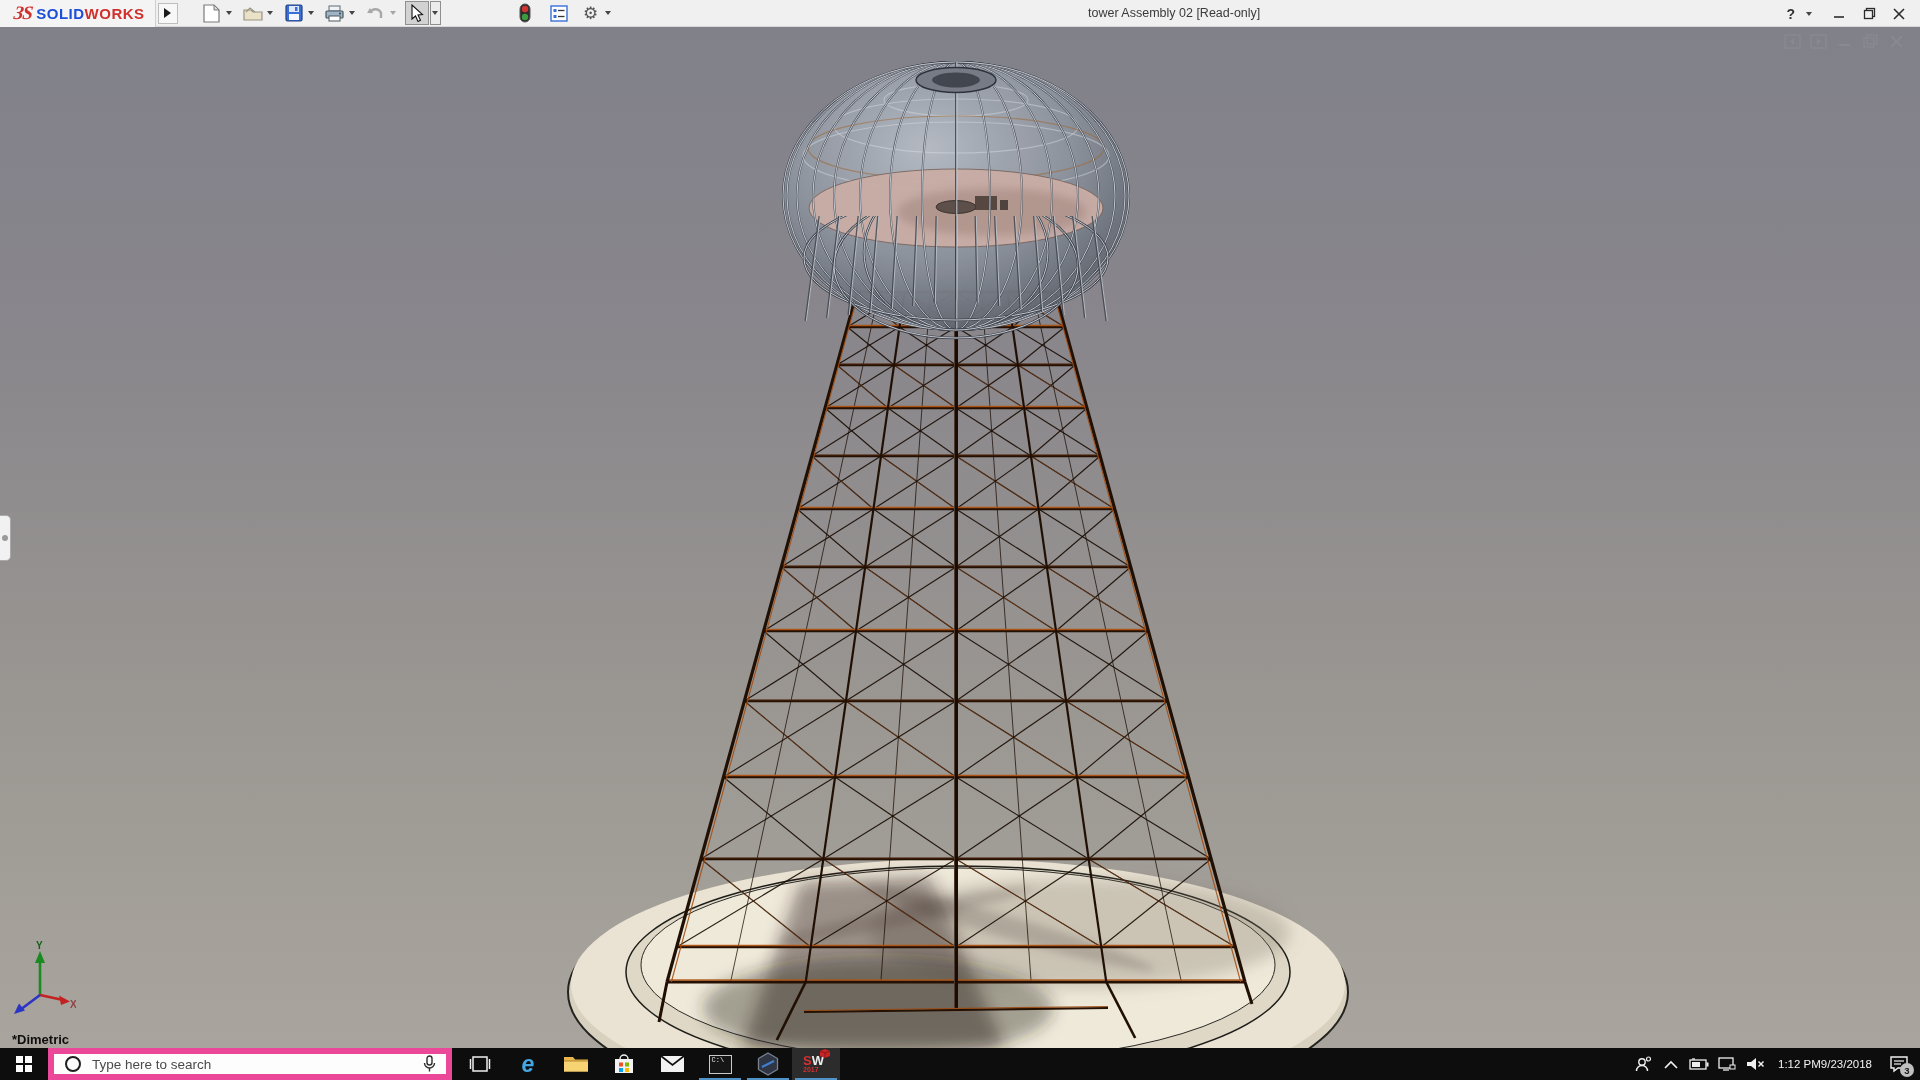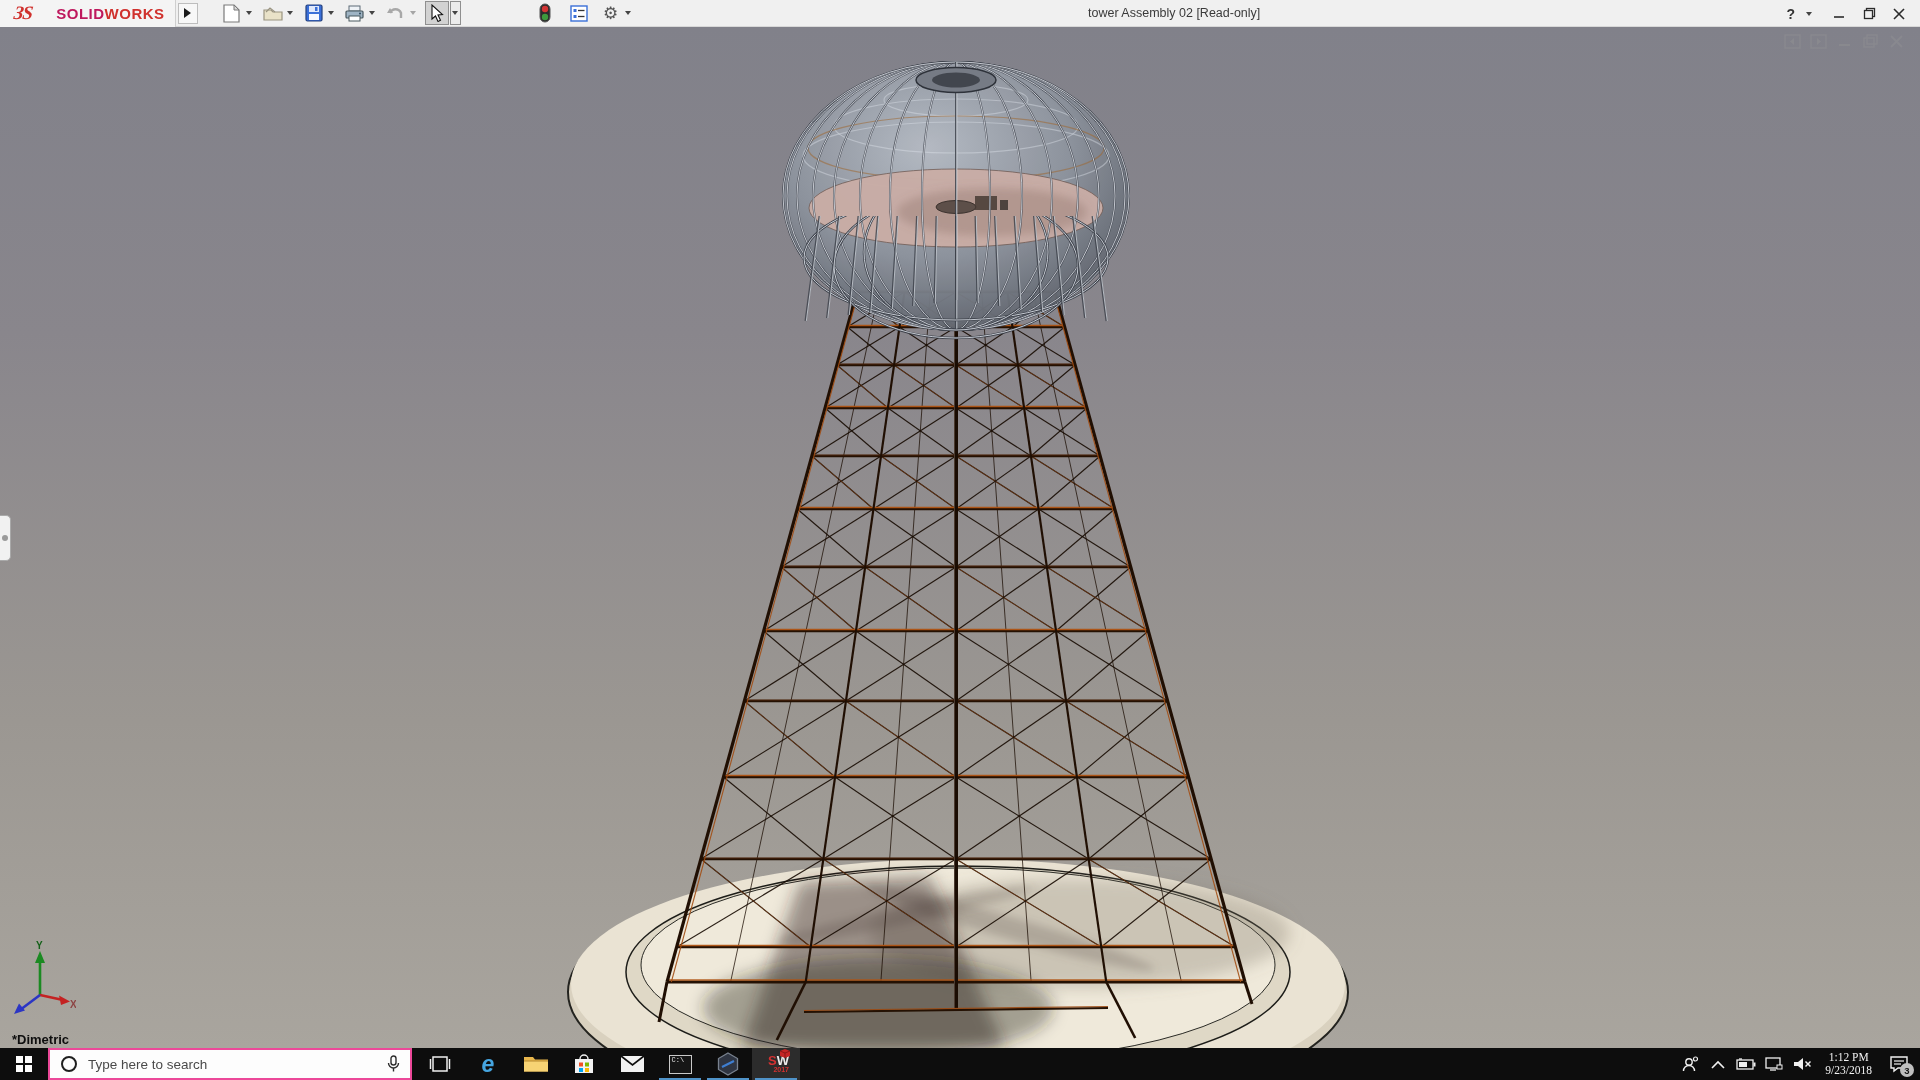--- a/index.html
+++ b/index.html
@@ -6,21 +6,21 @@
     font-family:"Liberation Sans","DejaVu Sans",sans-serif;background:#000;}
   *{box-sizing:border-box;}
 
   
   #titlebar{position:absolute;left:0;top:0;width:1920px;height:27px;background:#f0f0f0;
     border-bottom:1px solid #d8d8d8;display:flex;align-items:center;}
   #logo-box{height:27px;display:flex;align-items:center;padding:0 10px 0 14px;
     border-right:1px solid #cfcfcf;background:#f4f4f4;}
   .logo-mark{color:#d0312d;font-weight:bold;font-style:italic;font-size:19px;letter-spacing:-1px;
     font-family:"Liberation Serif","DejaVu Serif",serif;margin-right:4px;transform:skewX(-8deg);}
-  .logo-bold{color:#be185d;font-weight:bold;font-size:15px;letter-spacing:.5px;margin-left:20px;}
+  .logo-bold{color:#1d4ed8;font-weight:bold;font-size:15px;letter-spacing:.5px;}
   .logo-light{color:#d0312d;font-weight:bold;font-size:15px;letter-spacing:.5px;}
   #expand-btn{width:20px;height:21px;border:1px solid #bdbdbd;background:#f7f7f7;margin-left:2px;
     display:flex;align-items:center;justify-content:center;}
   #expand-btn .tri{width:0;height:0;border-left:7px solid #1a1a1a;border-top:5px solid transparent;
     border-bottom:5px solid transparent;}
   #main-toolbar{display:flex;align-items:center;margin-left:22px;height:27px;}
   .tb-btn{width:24px;height:24px;display:flex;align-items:center;justify-content:center;}
   .tb-caret{width:11px;height:24px;display:flex;align-items:center;justify-content:center;margin-right:6px;}
   .caret{width:0;height:0;border-left:3.5px solid transparent;border-right:3.5px solid transparent;
     border-top:4px solid #444;}
@@ -46,42 +46,42 @@
   #left-tab .dot{width:6px;height:6px;border-radius:50%;background:#9a9a9a;}
   #triad{position:absolute;left:6px;top:912px;}
   #orientation{position:absolute;left:12px;bottom:1px;font-size:13px;font-weight:bold;color:#0e0e0e;text-align:center;}
 
   
   #taskbar{position:absolute;left:0;top:1048px;width:1920px;height:32px;background:#0d0d0d;
     display:flex;align-items:stretch;}
   #start-btn{width:48px;display:flex;align-items:center;justify-content:center;}
   .win-logo{display:grid;grid-template-columns:7px 7px;grid-template-rows:7px 7px;gap:2px;}
   .win-logo div{background:#fdfdfd;}
-  #search-box{width:364px;background:#fdfdfd;border:2px solid #ec4899;display:flex;align-items:center;}
+  #search-box{width:404px;background:#fdfdfd;border:6px solid #ec4899;display:flex;align-items:center;}
   #cortana-ring{width:16px;height:16px;border:2.5px solid #1f1f1f;border-radius:50%;margin:0 9px 0 11px;}
   #search-input{flex:1;border:none;outline:none;background:transparent;font-size:13.5px;color:#444;
     font-family:"Liberation Sans",sans-serif;}
   #search-input::placeholder{color:#4a4a4a;opacity:1;}
   #mic-icon{margin:0 10px;}
   #task-icons{display:flex;margin-left:4px;}
   .task-slot{width:48px;height:32px;position:relative;display:flex;align-items:center;justify-content:center;}
   .task-slot.running::after{content:"";position:absolute;left:3px;right:3px;bottom:0;height:2px;background:#4f93c9;}
   .task-slot.active{background:rgba(255,255,255,.13);}
   .edge-glyph{font-size:23px;font-weight:bold;color:#45a5e0;line-height:1;font-style:italic;}
   .cmd-icon{width:23px;height:19px;background:#161616;border:1px solid #c9c9c9;position:relative;}
   .cmd-icon span{position:absolute;left:2px;top:0px;font-size:7px;color:#e8e8e8;
     font-family:"Liberation Mono","DejaVu Sans Mono",monospace;}
-  .sw-icon{position:relative;width:26px;height:26px;text-align:right;}
+  .sw-icon{position:relative;width:26px;height:26px;text-align:left;}
   .sw-s{color:#d43131;font-weight:bold;font-size:13px;}
   .sw-w{color:#ececec;font-weight:bold;font-size:13px;}
   .sw-year{color:#d43131;font-size:7px;font-weight:bold;margin-top:-3px;line-height:1;}
   #tray{margin-left:auto;display:flex;align-items:center;gap:6px;padding-right:6px;}
   .tray-ic{width:22px;height:32px;display:flex;align-items:center;justify-content:center;}
-  #clock{display:flex;flex-direction:column;align-items:center;justify-content:center;
-    color:#f2f2f2;font-size:11.5px;line-height:13px;padding:0 6px;font-family:Liberation Serif, serif;}
+  #clock{display:flex;flex-direction:row;align-items:center;justify-content:center;
+    color:#f2f2f2;font-size:11.5px;line-height:13px;padding:0 6px;}
   #action-center{position:relative;width:30px;height:32px;display:flex;align-items:center;justify-content:center;}
   #ac-badge{position:absolute;right:0px;bottom:3px;width:14px;height:14px;border-radius:50%;
     background:#bfbfbf;color:#141414;font-size:9.5px;font-weight:bold;display:flex;
     align-items:center;justify-content:center;}
 </style>
 </head>
 <body>
 
 <div id="titlebar">
   <div id="logo-box">

